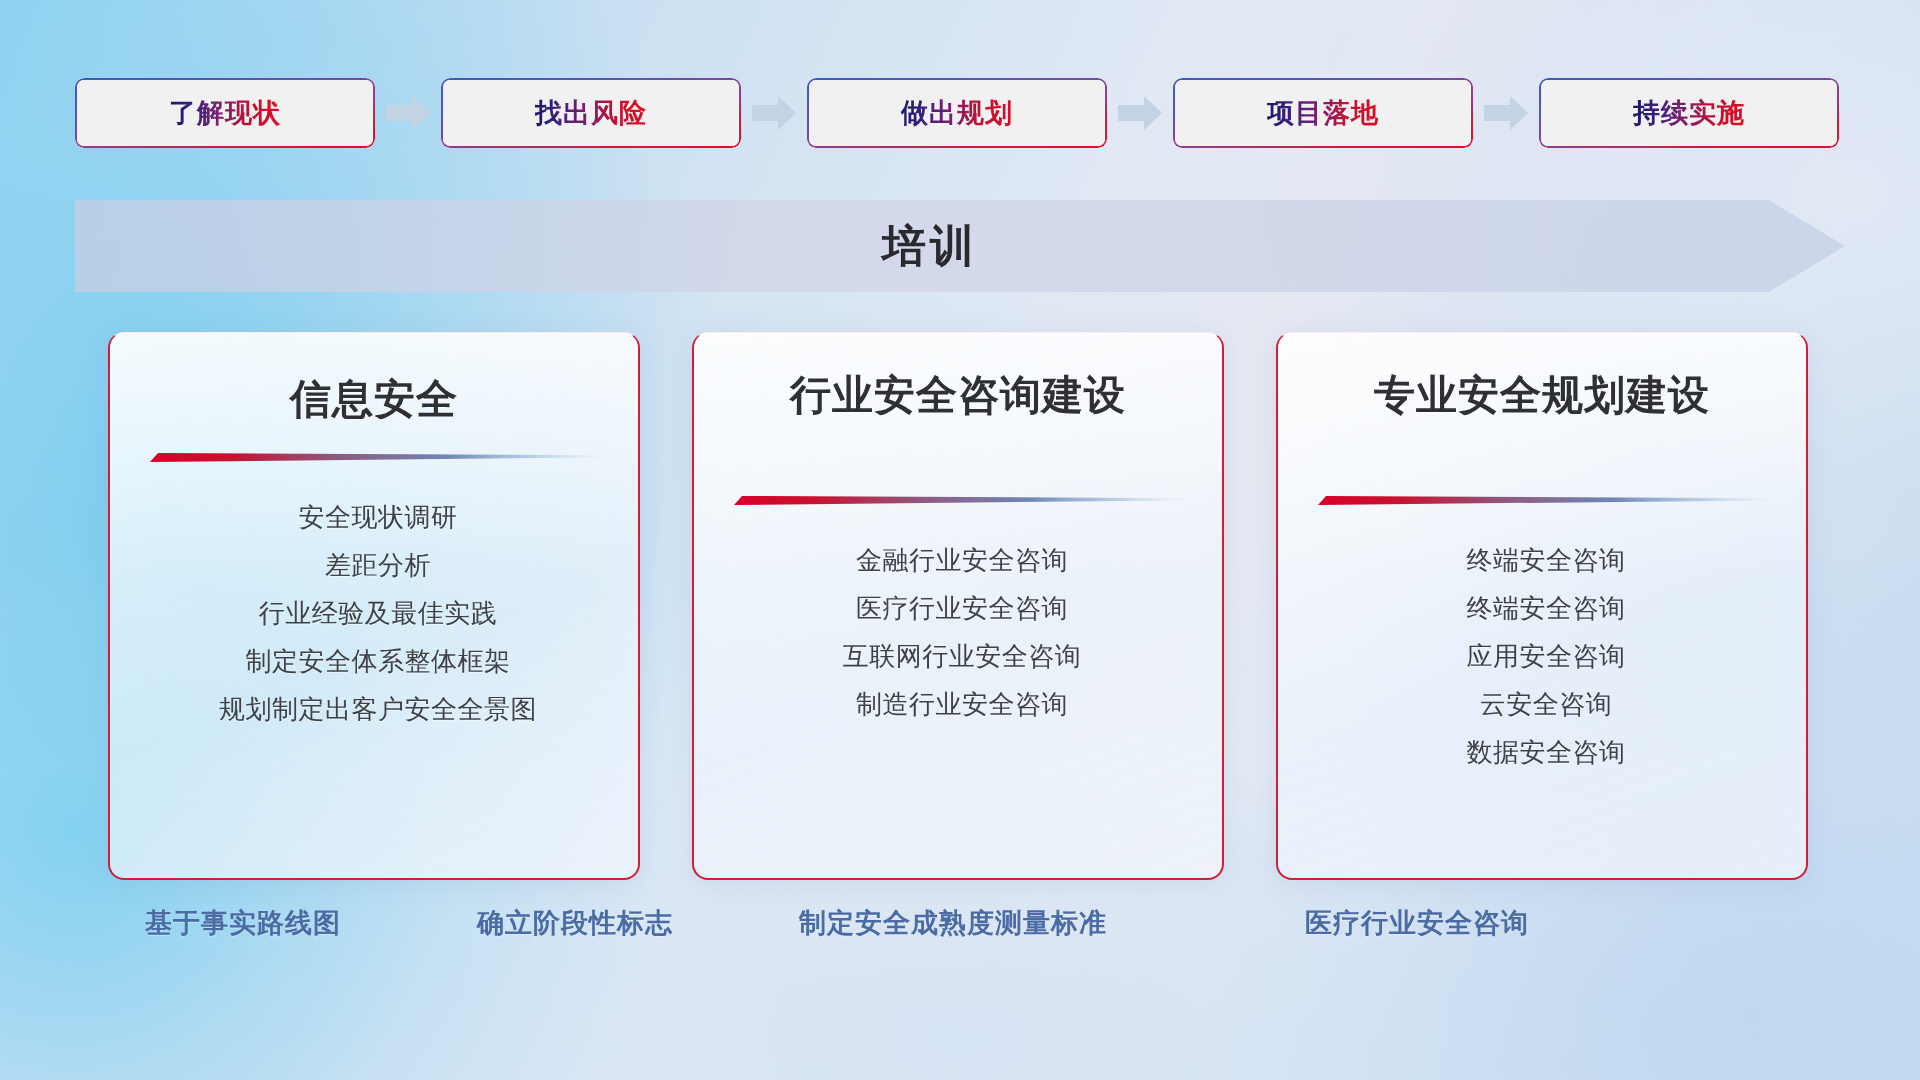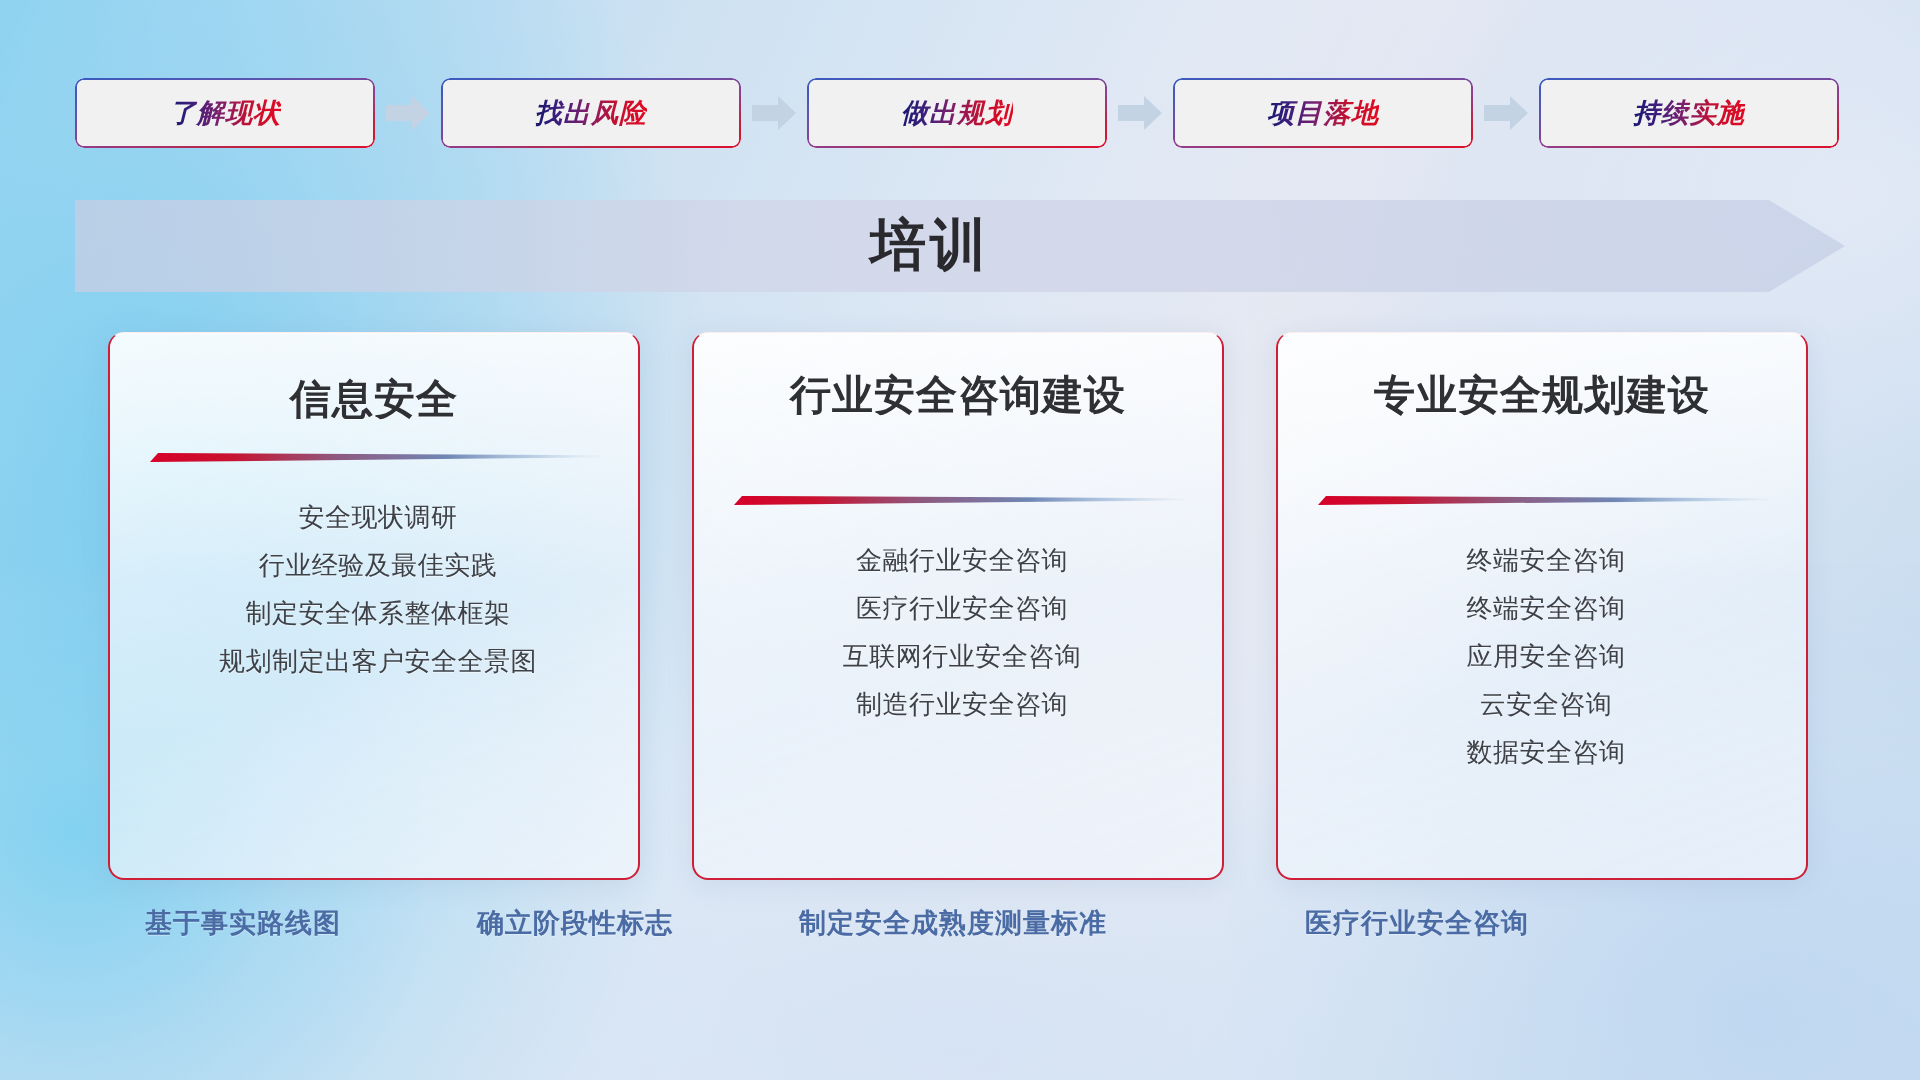--- a/index.html
+++ b/index.html
@@ -51,21 +51,21 @@
     position:absolute;left:0;right:0;top:52%;height:48%;
     background:linear-gradient(180deg, rgba(255,255,255,0) 0%, rgba(230,240,250,.22) 40%, rgba(214,230,246,.30) 100%);
   }
 
   
   #stage{position:absolute;inset:0;z-index:2;}
 
   
   #steps{
     position:absolute;left:75px;top:78px;width:1770px;height:70px;
-    display:flex;align-items:center;font-style:italic;
+    display:flex;align-items:center;
   }
   .step-box{
     flex:0 0 300px;height:70px;
     border-radius:9px;
     position:relative;
     display:flex;align-items:center;justify-content:center;
     background:#f2f2f3;
     padding:2px;
   }
   .step-box::before{
@@ -106,21 +106,21 @@
       rgba(196,206,228,.78) 0%,
       rgba(203,211,231,.80) 22%,
       rgba(210,215,233,.84) 45%,
       rgba(206,212,232,.82) 70%,
       rgba(198,208,230,.78) 100%);
   }
   #banner .banner-text{
     position:absolute;inset:0;
     display:flex;align-items:center;justify-content:center;
     padding-right:60px;
-    font-size:56px;font-weight:bold;color:#2a2a2e;letter-spacing:4px;
+    font-size:44px;font-weight:bold;color:#2a2a2e;letter-spacing:4px;
   }
 
   
   #cards{
     position:absolute;left:108px;top:332px;width:1700px;height:554px;
     display:flex;justify-content:space-between;
   }
   .card{
     position:relative;width:532px;height:548px;
     border-radius:16px;
@@ -269,20 +269,21 @@
               <stop offset="66%" stop-color="#6f87b5"></stop>
               <stop offset="85%" stop-color="#a8c1dd" stop-opacity="0.75"></stop>
               <stop offset="100%" stop-color="#cfdcea" stop-opacity="0.15"></stop>
             </linearGradient>
           </defs>
           <path d="M10 2 L452 4.2 L452 6.4 L2 11 Z" fill="url(#dg0)"></path>
         </svg>
       </div>
       <ul class="card-list">
         <li>安全现状调研</li>
+        <li>差距分析</li>
         <li>行业经验及最佳实践</li>
         <li>制定安全体系整体框架</li>
         <li>规划制定出客户安全全景图</li>
       </ul>
     </div>
 
     <div class="card">
       <div class="card-title">
         <div>行业安全咨询建设</div>
       </div>

